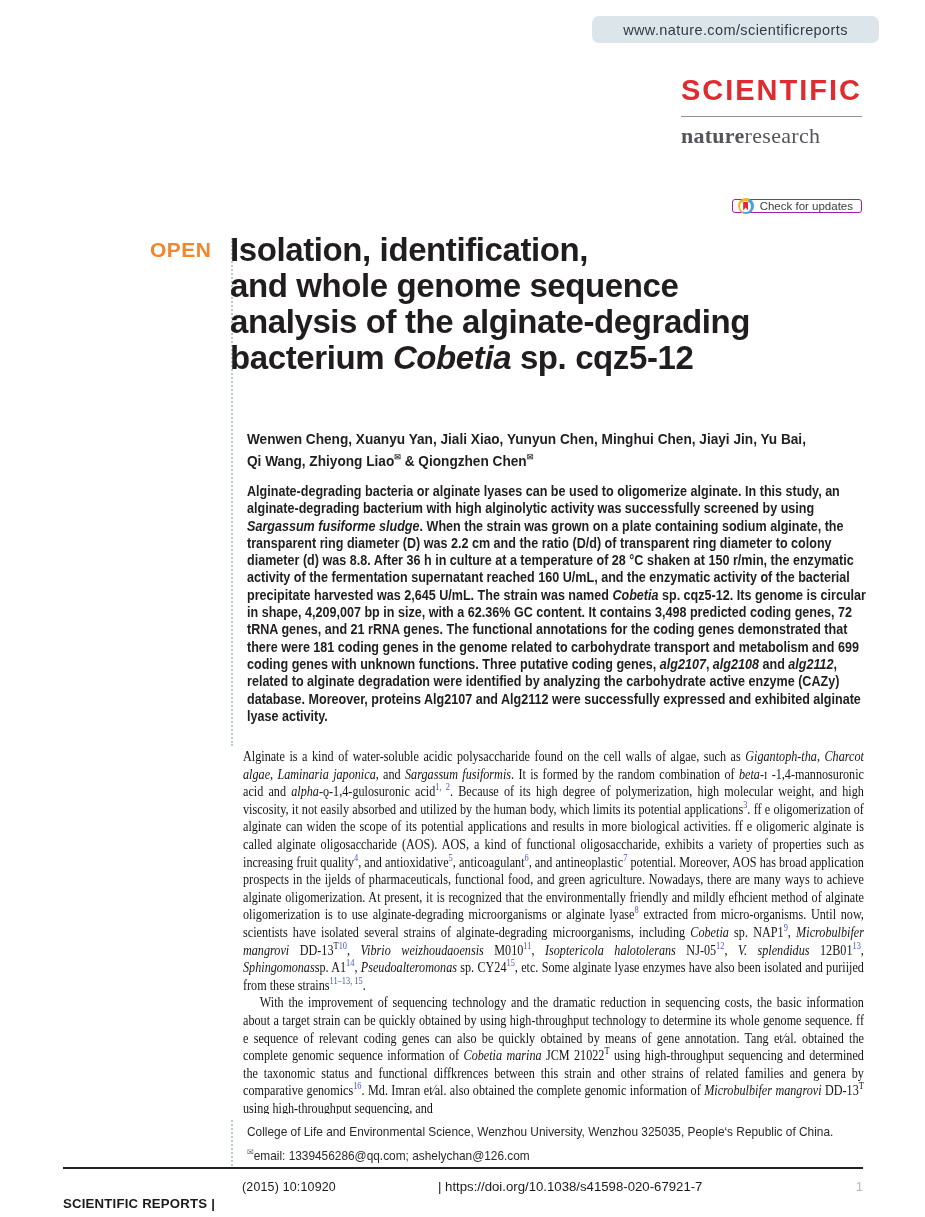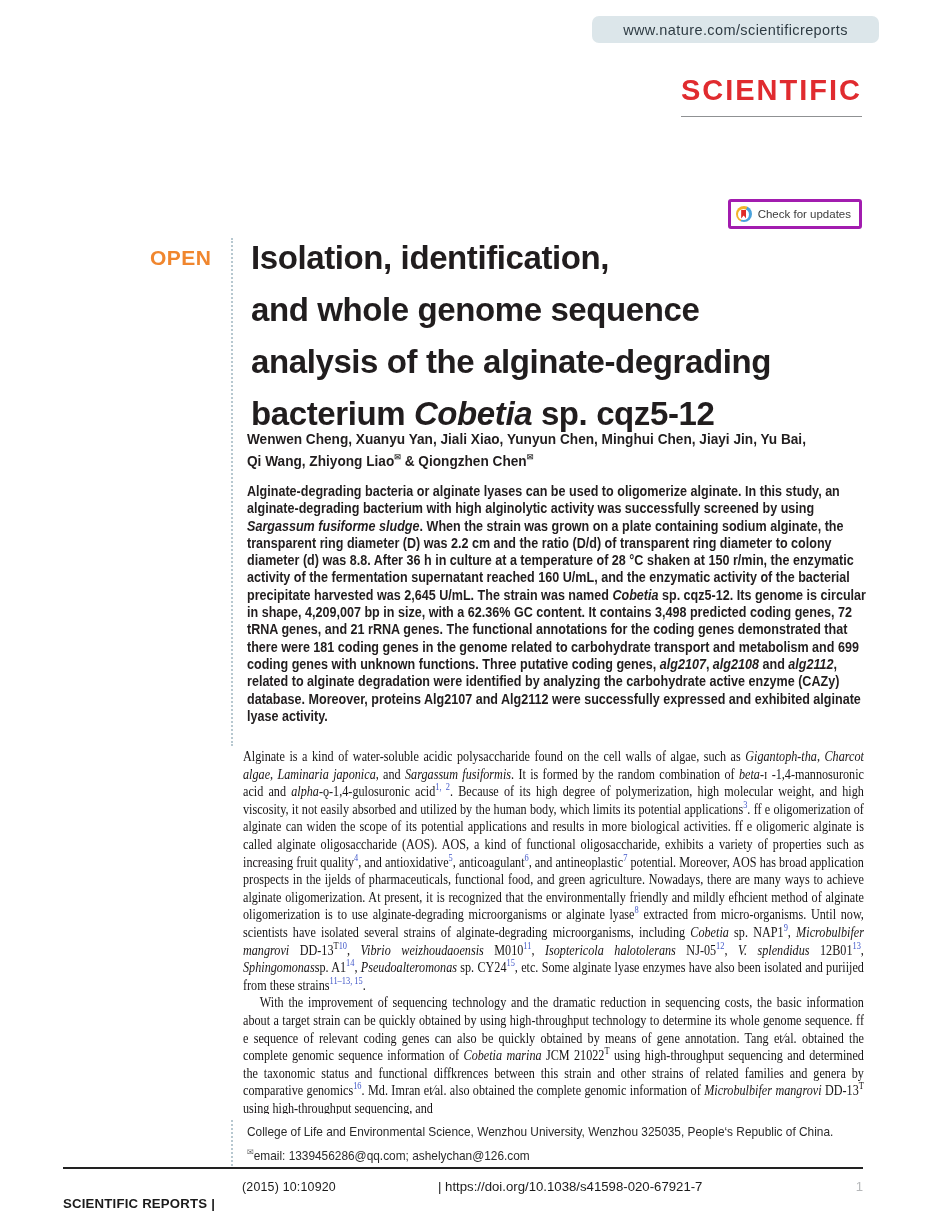--- a/index.html
+++ b/index.html
@@ -29,44 +29,44 @@
   }
   .logo .rule { border-top:1px solid #8f9193; margin:8px 0 6px 0; }
   .logo .brand {
     font-family:"Liberation Serif", serif; font-size:22px; color:#53555a;
     letter-spacing:0.3px; white-space:nowrap;
   }
   .logo .brand b { font-weight:bold; }
 
   
   .check-badge {
-    position:absolute; right:63px; top:199px; height:30px; padding:0 8px 0 5px;
-    border:3px solid #a21caf; border-radius:3px; background:#fff;
+    position:absolute; right:63px; top:199px; height:14px; padding:0 8px 0 5px;
+    border:1px solid #a21caf; border-radius:3px; background:#fff;
     display:flex; align-items:center; gap:6px; cursor:pointer;
   }
   .check-badge .txt { font-size:11.5px; color:#3c3c3c; white-space:nowrap; }
   .cm-icon { position:relative; width:16px; height:16px; border-radius:50%;
     background:linear-gradient(115deg, #f2b32a 48%, #49a2dc 52%); }
   .cm-icon::before { content:""; position:absolute; inset:2.5px; background:#ffffff; border-radius:50%; }
   .cm-icon::after { content:""; position:absolute; left:5.5px; top:3.5px; width:5px; height:9px;
     background:#e02b27; clip-path:polygon(0 0,100% 0,100% 100%,50% 68%,0 100%); }
 
   
   .open-label {
     position:absolute; left:150px; top:238px;
-    font-size:21px; font-weight:bold; color:#f0862e; letter-spacing:0.5px;margin-top:8px;
+    font-size:21px; font-weight:bold; color:#f0862e; letter-spacing:0.5px;
   }
   .dotted-rule { position:absolute; left:231px; width:0; border-left:2px dotted #b7c8d0; }
   .dotted-rule.main { top:238px; height:508px; }
   .dotted-rule.affil { top:1120px; height:46px; }
 
   
   .title {
-    position:absolute; left:251px; top:232px; width:622px;
-    font-size:33px; font-weight:bold; line-height:52px; letter-spacing:-0.4px;
+    position:absolute; left:230px; top:232px; width:622px;
+    font-size:33px; font-weight:bold; line-height:36px; letter-spacing:-0.4px;
     color:#211d1e;
   }
   .title i { font-style:italic; }
   .authors {
     position:absolute; left:247px; top:428px; width:700px;
     transform:scaleX(0.886); transform-origin:left top;
     font-size:15.4px; font-weight:bold; line-height:21.5px; color:#211d1e;
   }
   .authors sup { font-size:9px; line-height:0; color:#4a4a4a; }
 
@@ -108,20 +108,21 @@
 </head>
 <body>
 
 <div class="page">
 
   <div class="url-pill">www.nature.com/scientificreports</div>
 
   <div class="logo">
     <div class="sci">SCIENTIFIC</div>
     <div class="rule"></div>
+    <div class="brand"><b>nature</b><span>research</span></div>
   </div>
 
   <div class="check-badge">
     <span class="cm-icon"></span>
     <span class="txt">Check for updates</span>
   </div>
 
   <div class="open-label">OPEN</div>
   <div class="dotted-rule main"></div>
   <div class="dotted-rule affil"></div>

